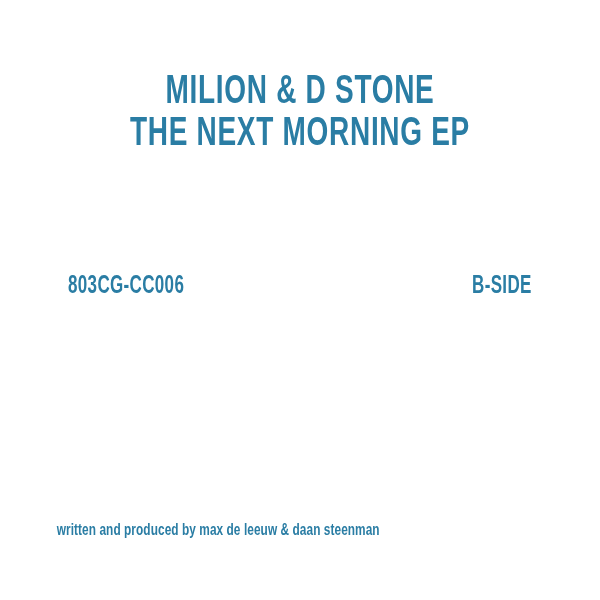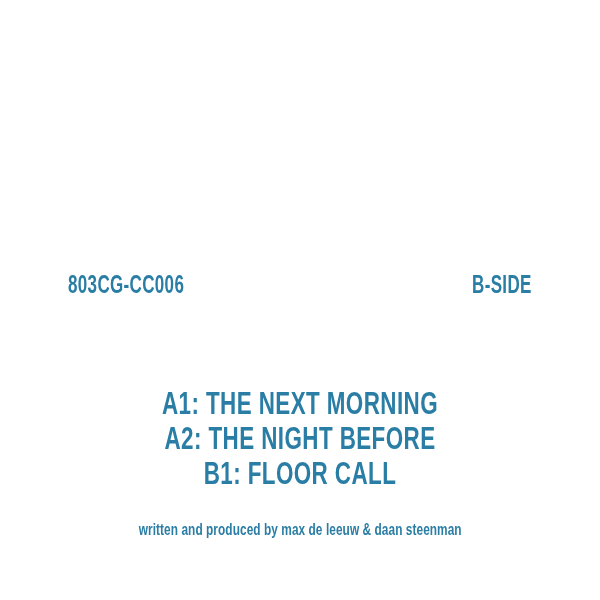--- a/index.html
+++ b/index.html
@@ -90,49 +90,47 @@
     transform-origin: center center;
     letter-spacing: 0.6px;
   }
 
   
   #credits {
     position: absolute;
     top: 521px;
     left: 0;
     width: 600px;
-    text-align: center;
   }
   #credits-text {
     display: inline-block;
     font-family: "Liberation Sans Narrow", "Liberation Sans", sans-serif;
     font-weight: 700;
     color: #2a7da4;
     font-size: 16px;
     line-height: 18px;
     letter-spacing: 0.1px;
     white-space: nowrap;
     transform: scaleX(0.74);
     transform-origin: center center;
   }
 </style>
 </head>
 <body style="background: rgb(255, 255, 255);">
 
 <div id="sleeve" style="background: rgb(255, 255, 255);">
 
+  <div id="title-block">
+    <span class="cond-bold title-line" id="title-line-1" style="color: rgb(42, 125, 164);">MILION &amp; D STONE</span>
+    <span class="cond-bold title-line" id="title-line-2" style="color: rgb(42, 125, 164);">THE NEXT MORNING EP</span>
+  </div>
 
   <div id="meta-row">
     <span class="cond-bold meta-text" id="catalog-number" style="color: rgb(42, 125, 164);">803CG-CC006</span>
     <span class="cond-bold meta-text" id="side-label" style="color: rgb(42, 125, 164);">B-SIDE</span>
   </div>
 
-  <div id="tracklist">
-    <span class="cond-bold track-line" style="color: rgb(42, 125, 164);">A1: THE NEXT MORNING</span>
-    <span class="cond-bold track-line" style="color: rgb(42, 125, 164);">A2: THE NIGHT BEFORE</span>
-    <span class="cond-bold track-line" style="color: rgb(42, 125, 164);">B1: FLOOR CALL</span>
-  </div>
 
   <div id="credits">
     <span id="credits-text" style="color: rgb(42, 125, 164);">written and produced by max de leeuw &amp; daan steenman</span>
   </div>
 
 </div>
 
 </body></html>

